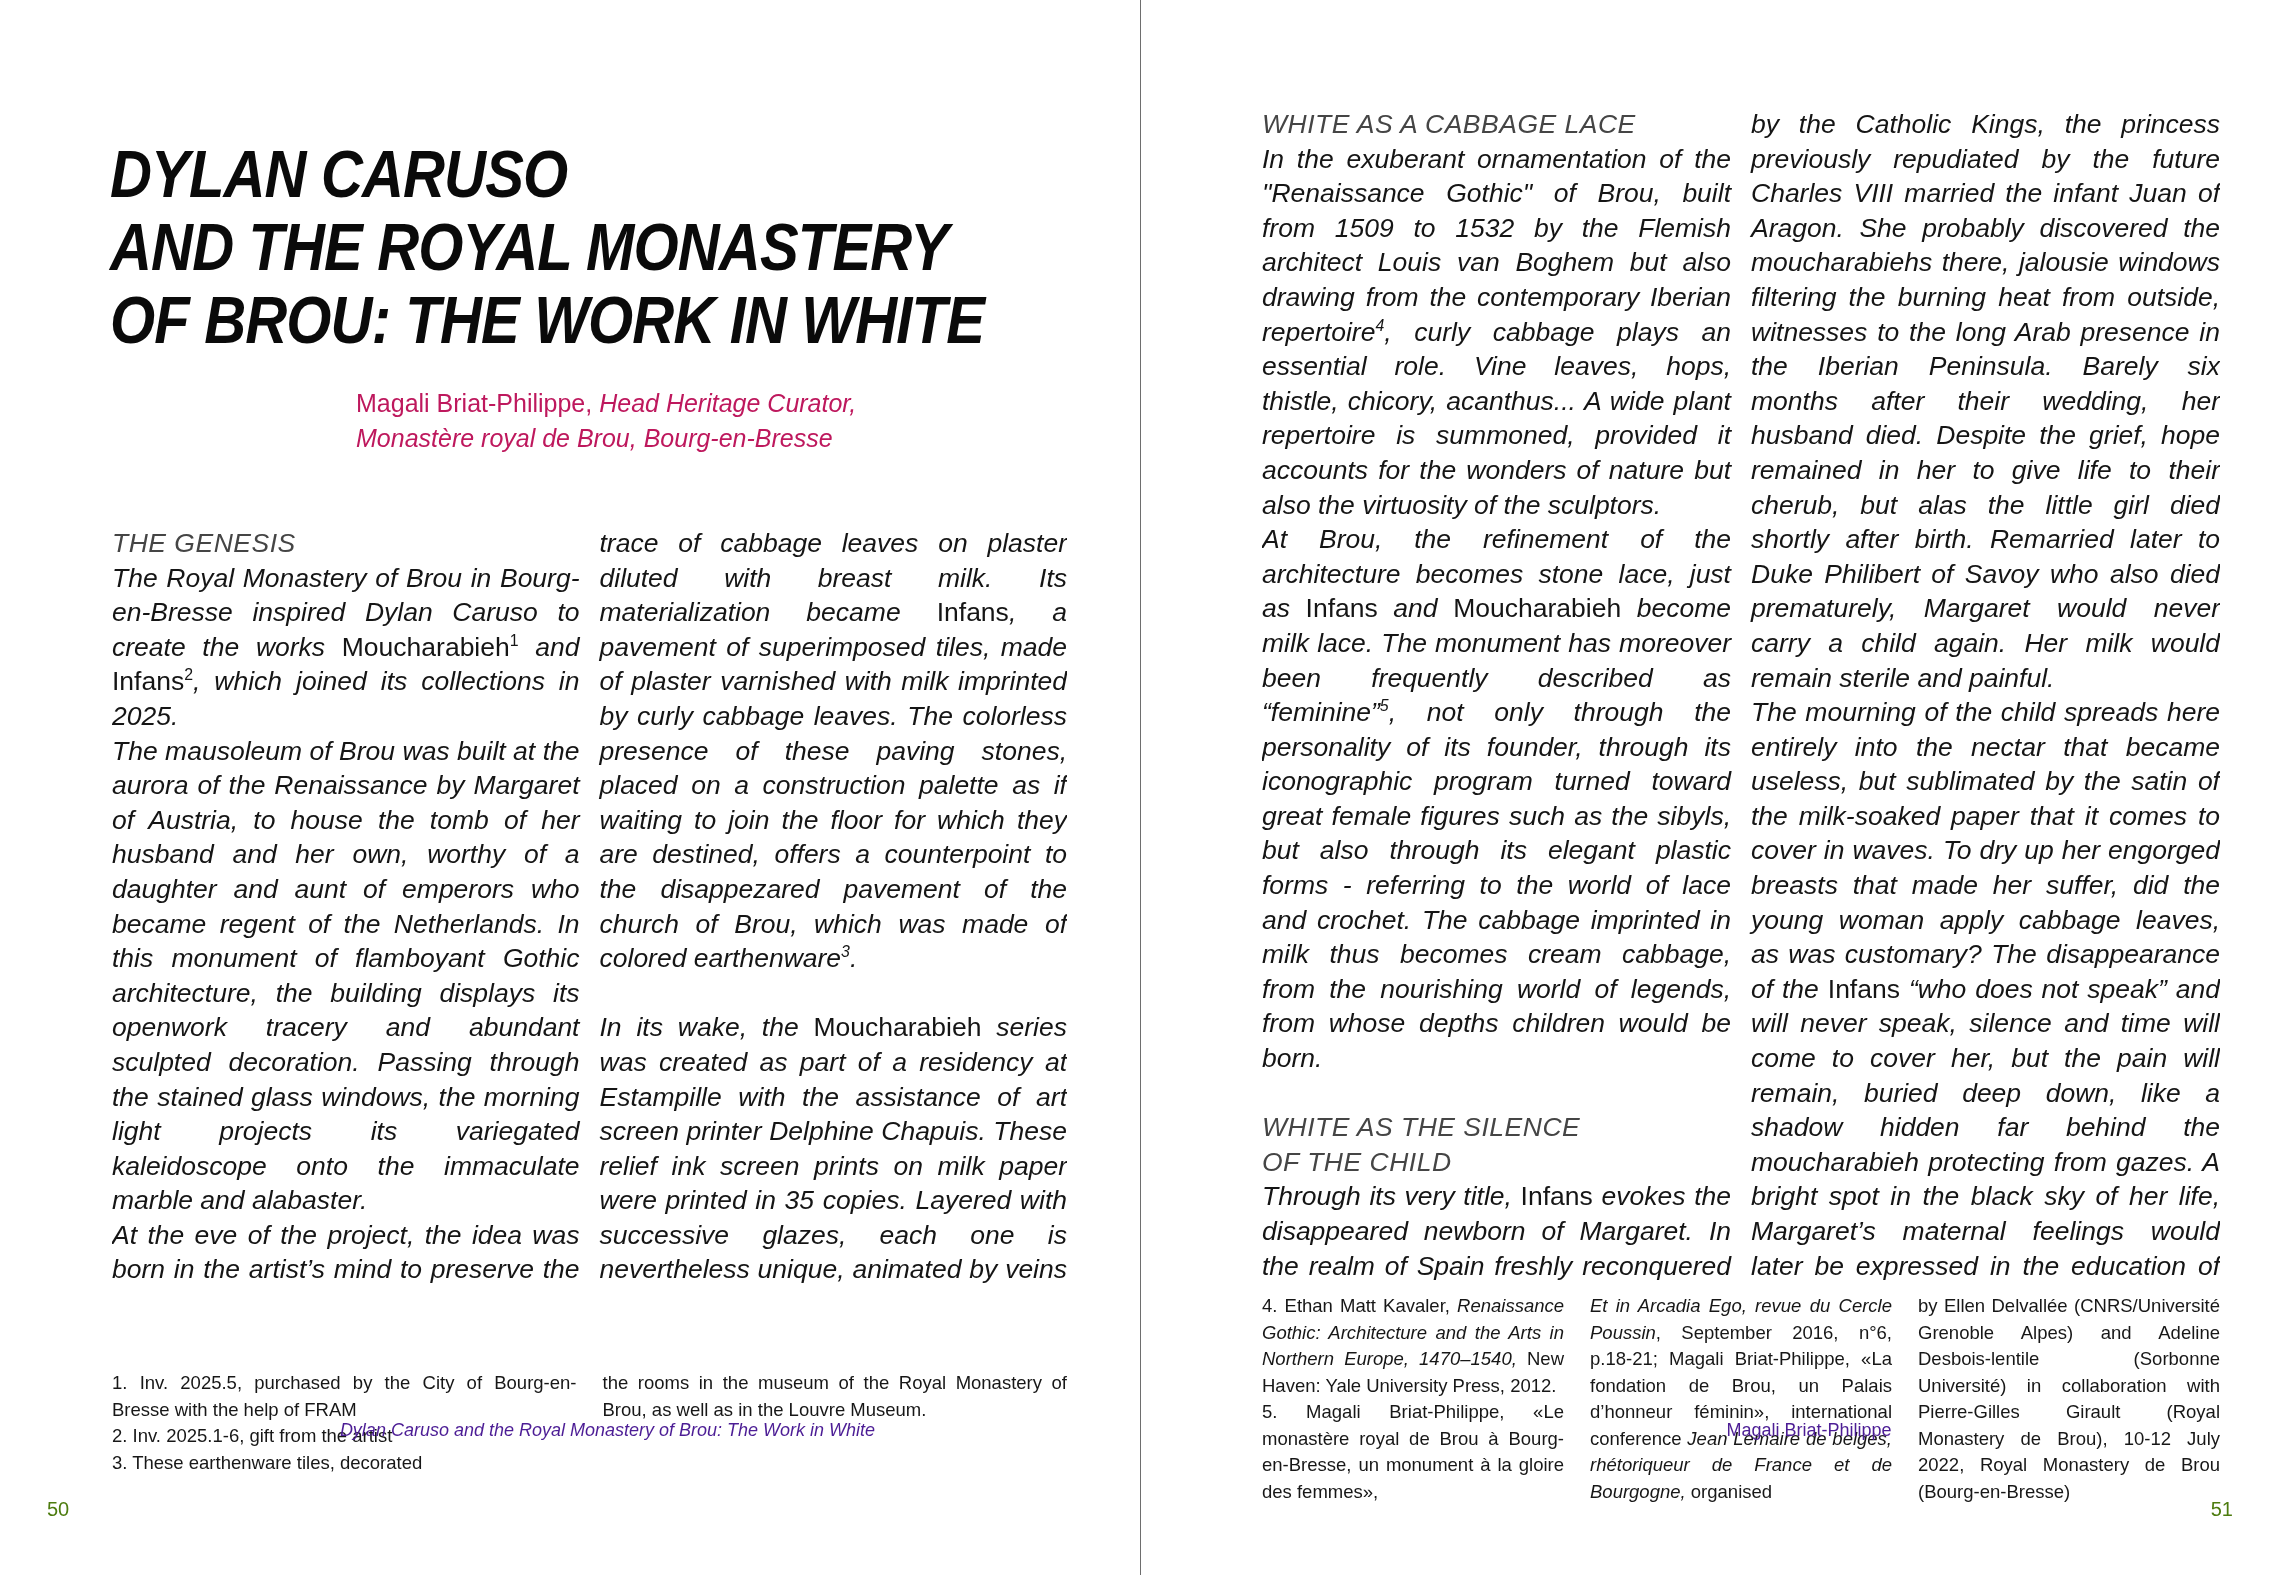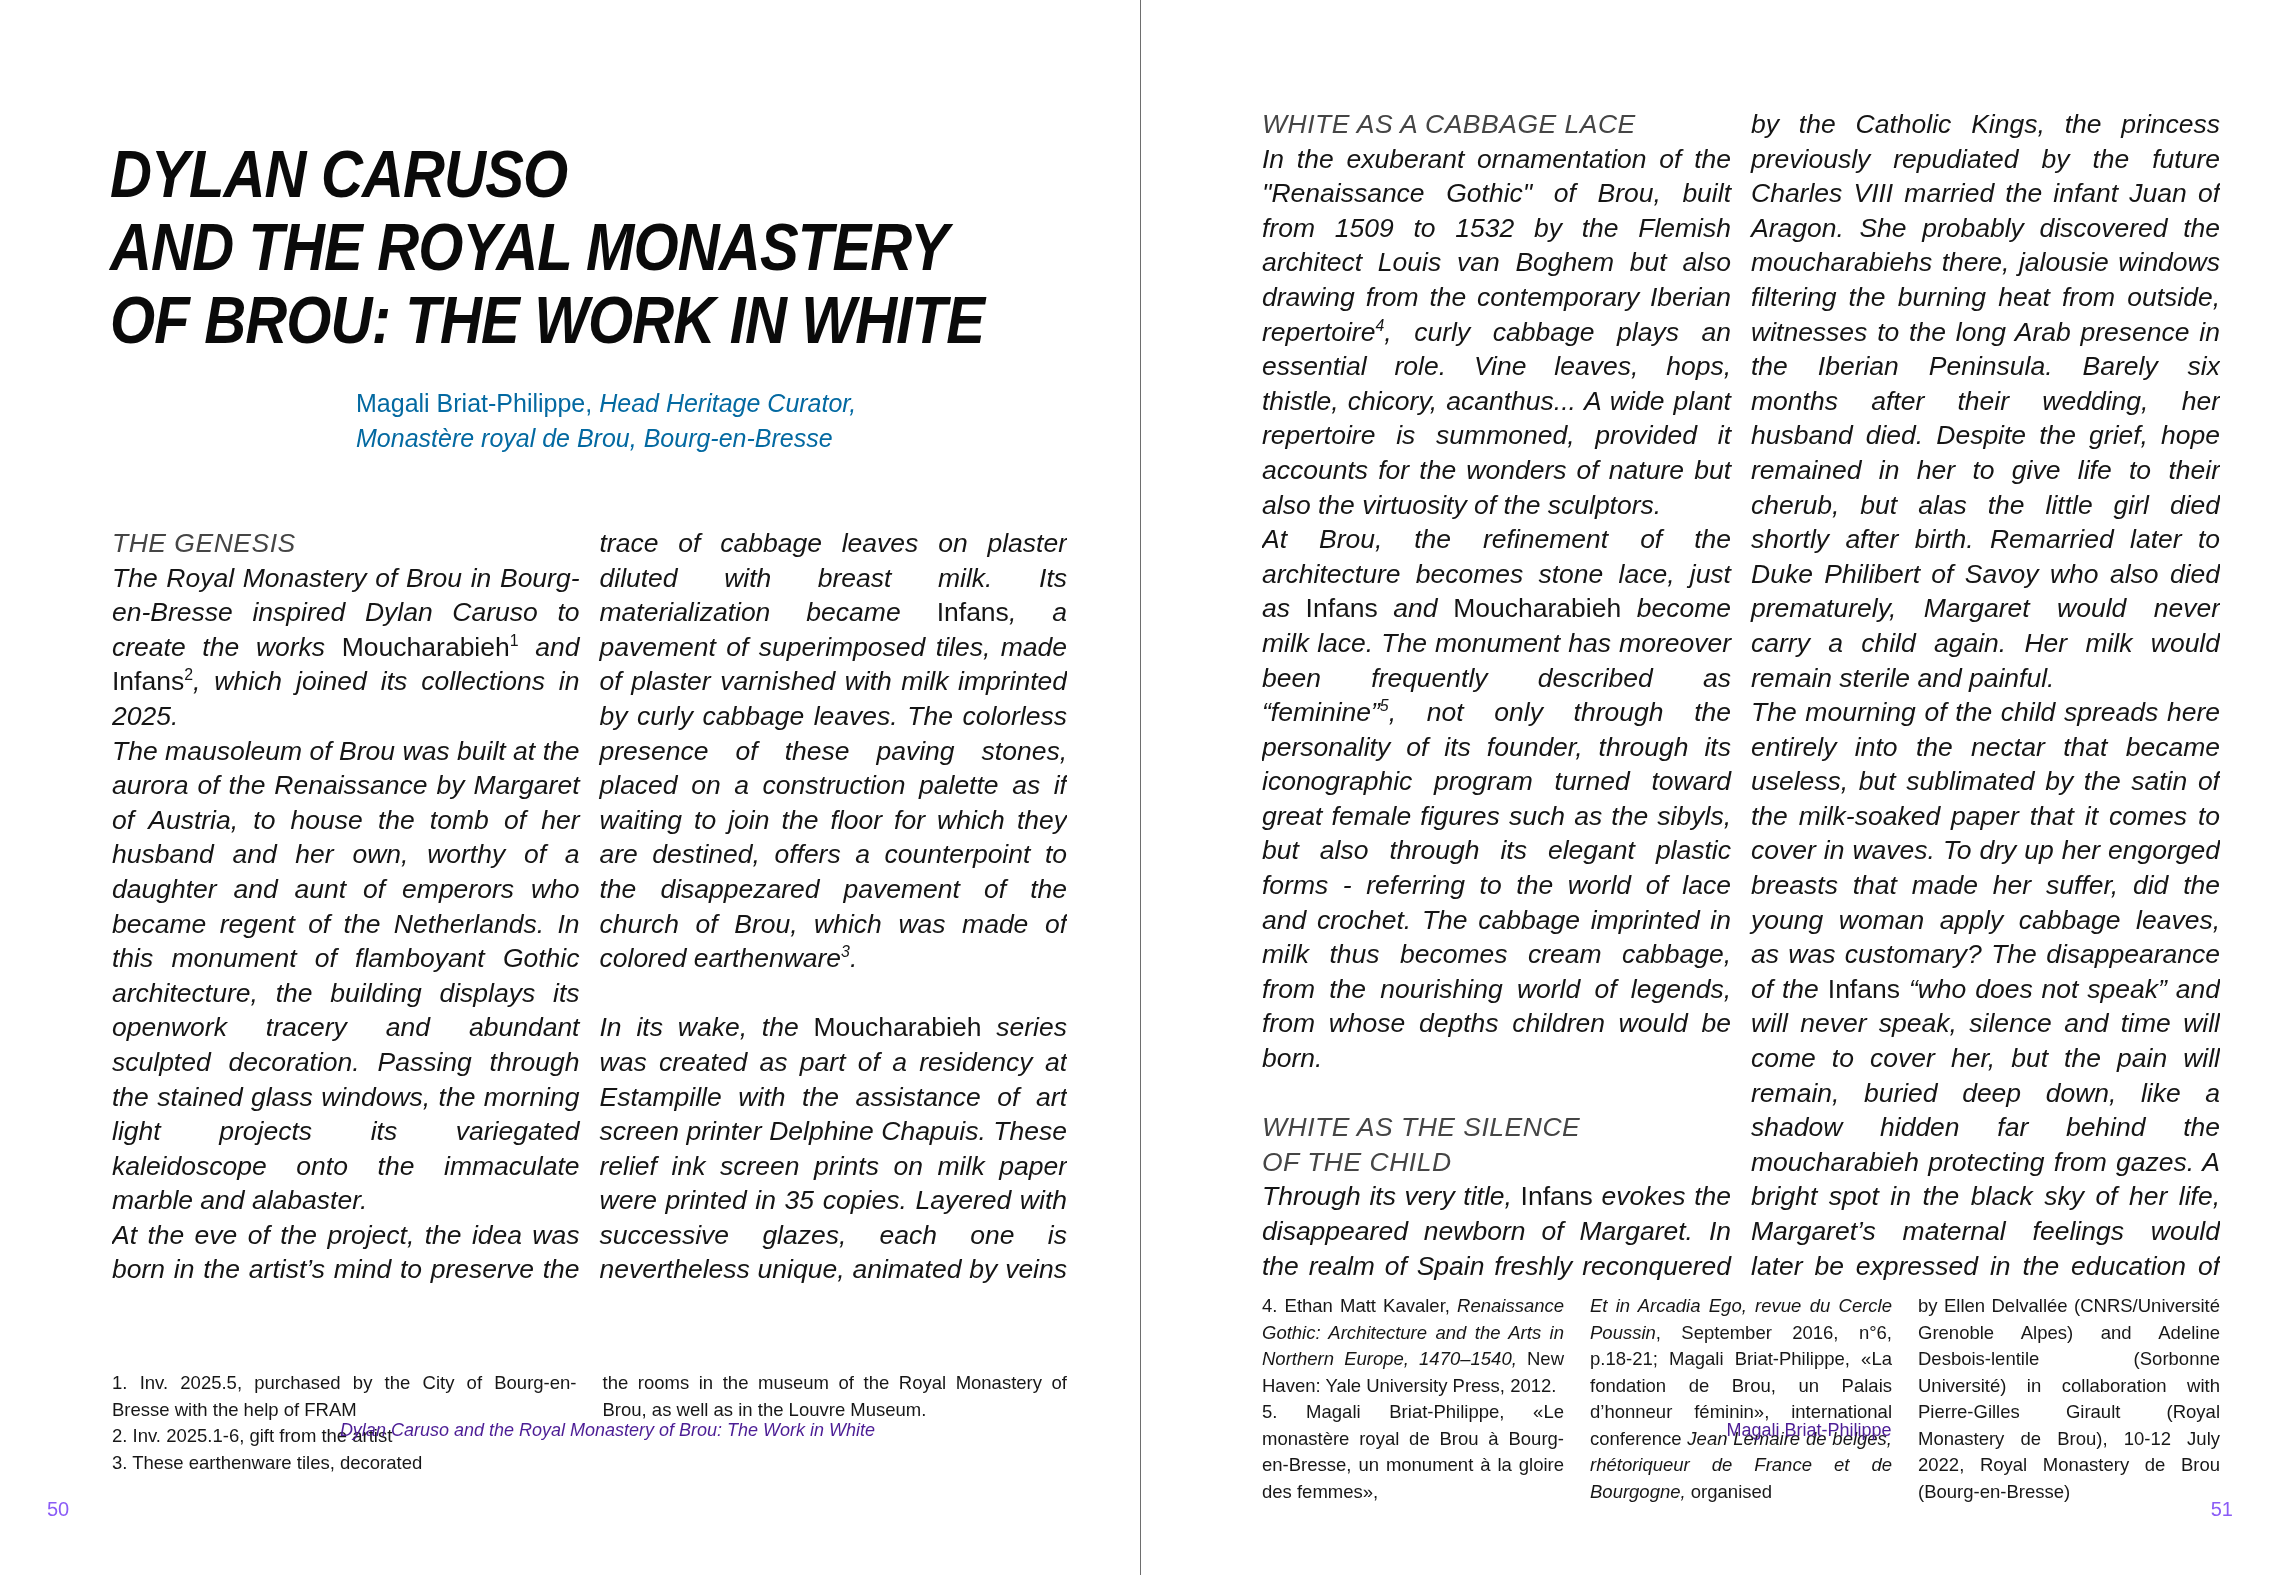--- a/index.html
+++ b/index.html
@@ -11,21 +11,21 @@
 
   
   .title{
     position:absolute;left:110px;top:94px;width:1100px;
     font-size:66px;line-height:73px;font-weight:bold;font-style:italic;
     letter-spacing:-1px;color:#0a0a0a;
     transform:scaleX(0.88);transform-origin:left top;white-space:nowrap;
   }
   .byline{
     position:absolute;left:356px;top:386px;width:620px;
-    font-size:25px;line-height:35px;color:#0369a1;font-style:normal;
+    font-size:25px;line-height:35px;color:#be185d;font-style:normal;
   }
   .body-block{
     position:absolute;column-count:2;column-gap:20px;column-fill:auto;
     font-size:26.5px;line-height:34.6px;text-align:justify;
     font-style:italic;overflow:hidden;hyphens:auto;color:#151515;
   }
   #left-body{left:112px;top:526px;width:955px;height:778px;}
   #right-body{left:1262px;top:107px;width:958px;height:1182px;}
   .body-block p{margin:0;orphans:1;widows:1;}
   .sec-heading{
@@ -42,21 +42,21 @@
     position:absolute;display:flex;gap:26px;
     font-size:18.5px;line-height:26.5px;font-style:normal;
     text-align:justify;color:#171717;
   }
   #left-footnotes{left:112px;top:1337px;width:955px;margin-top:33px;}
   #right-footnotes{left:1262px;top:1293px;width:958px;align-items:flex-end;}
   .fn-col{flex:1 1 0;}
   .fn-col p{margin:0;}
 
   
-  .footer-num{position:absolute;top:1498px;font-size:20px;color:#8b5cf6;}
+  .footer-num{position:absolute;top:1498px;font-size:20px;color:#4d7c0f;}
   #page-num-left{left:47px;}
   #page-num-right{right:50px;}
   .footer-title{position:absolute;top:1420px;font-size:18px;text-align:center;color:#4c1d95;}
   #footer-title-left{left:130px;width:955px;font-style:italic;}
   #footer-title-right{left:1330px;width:958px;}
 </style>
 </head>
 <body>
 
 <div id="spread">

